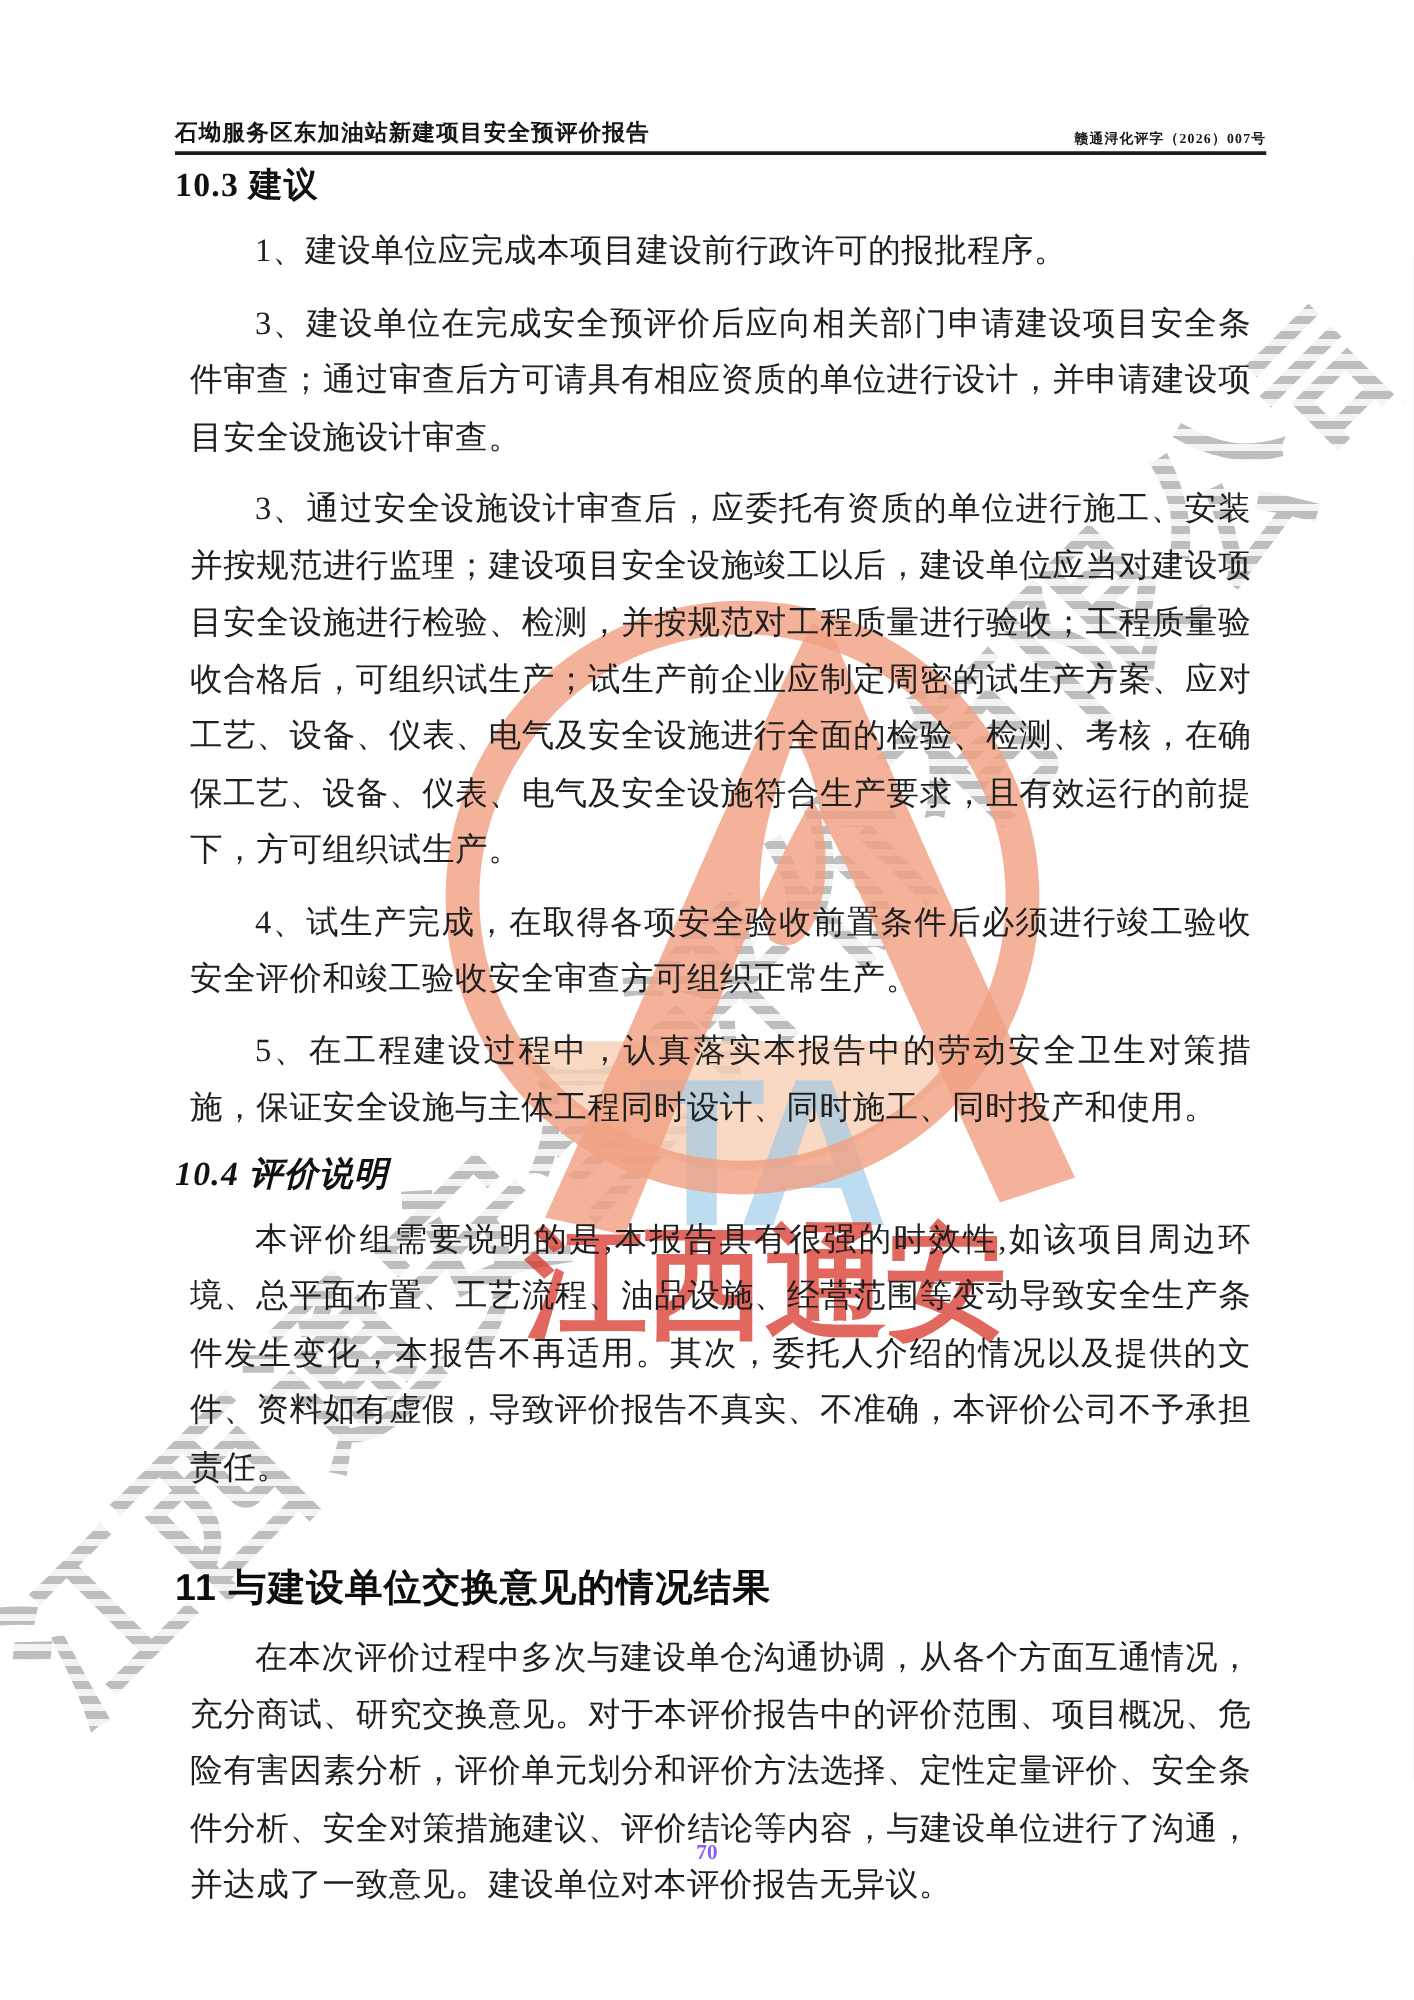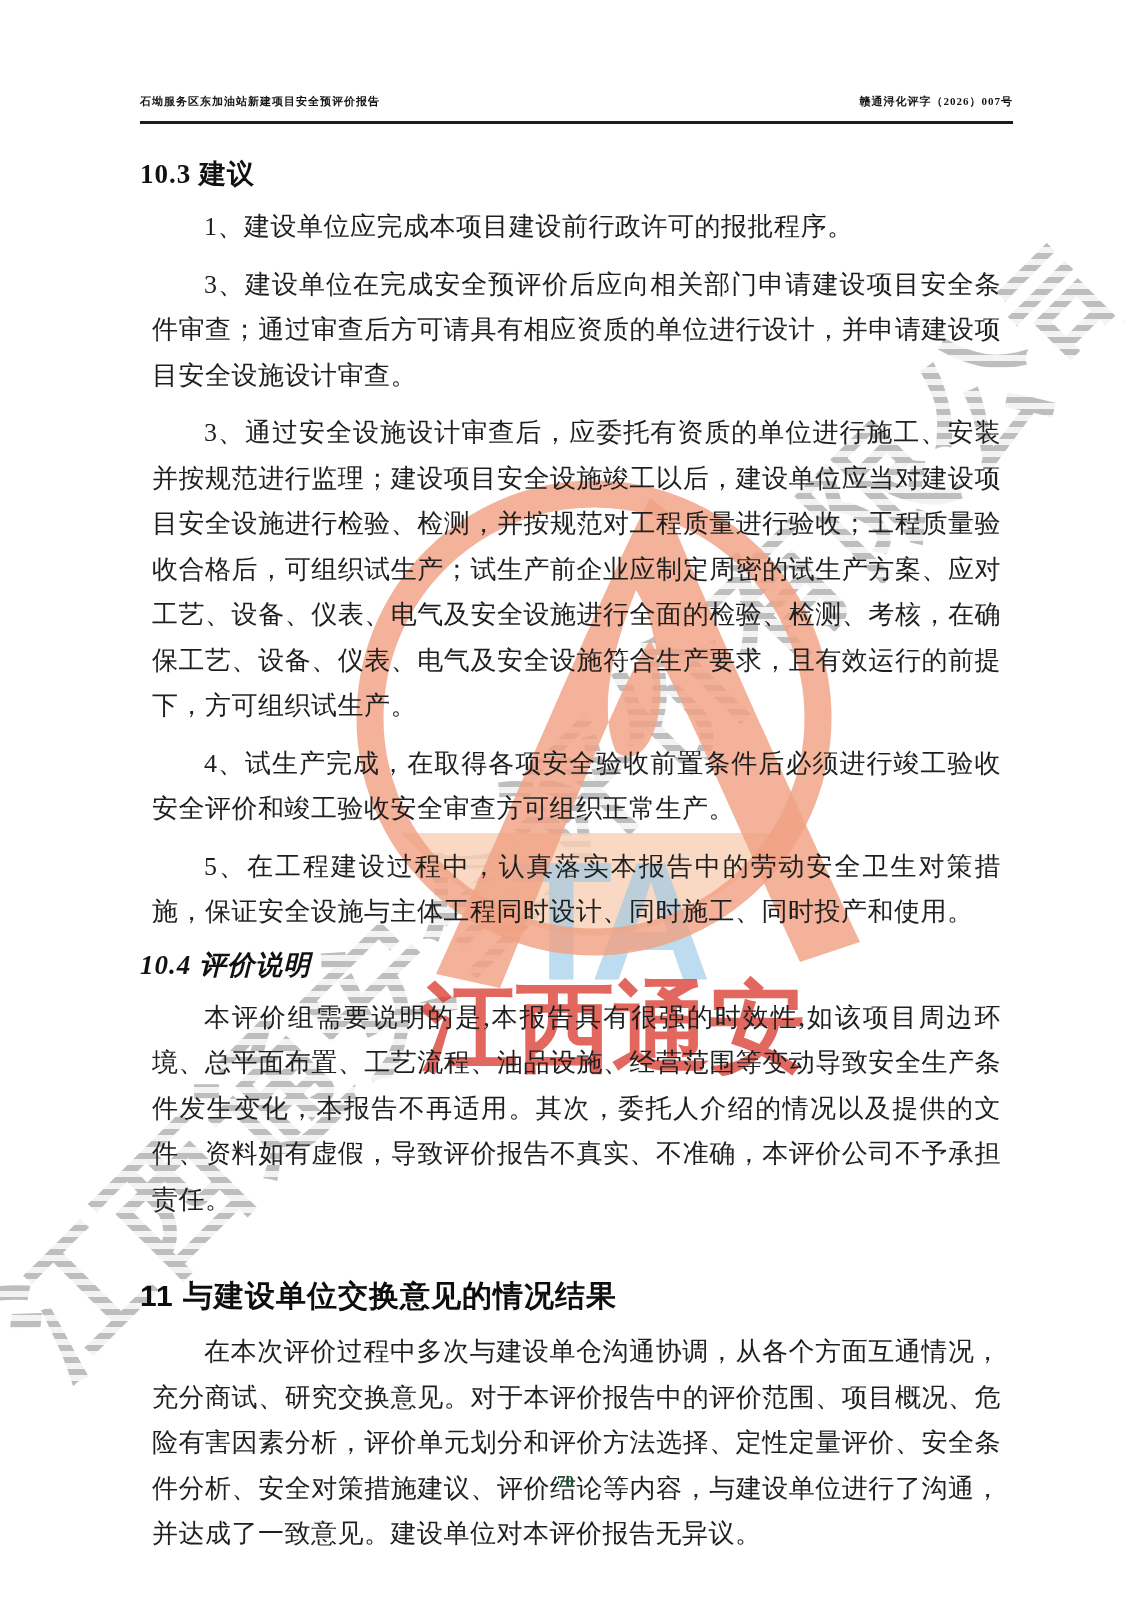--- a/index.html
+++ b/index.html
@@ -13,21 +13,21 @@
     color:#1f1f1f;
   }
   
   .hdr{
     position:absolute;left:140px;top:94px;width:873px;
     display:flex;justify-content:space-between;align-items:flex-end;
     z-index:10;
   }
   .hdr-left{
     font-family:"Liberation Sans","DejaVu Sans",sans-serif;
-    font-size:11px;font-weight:700;letter-spacing:1px;color:#151515;
+    font-size:18px;font-weight:700;letter-spacing:1px;color:#151515;
   }
   .hdr-right{
     font-size:11px;font-weight:600;letter-spacing:1px;color:#151515;
   }
   .hdr-rule{
     position:absolute;left:140px;top:121px;width:873px;height:3px;
     background:#1c1c1c;z-index:10;
   }
   
   .wm{position:absolute;pointer-events:none;}
@@ -53,42 +53,42 @@
   .wm-svg2{left:0;top:0;width:1131px;height:1600px;z-index:4;}
   .wm-red{
     left:420px;top:986px;
     font-family:Liberation Mono, monospace;
     font-size:98px;font-weight:700;letter-spacing:-2px;line-height:1;
     color:rgba(215,52,42,0.75);
     z-index:5;
   }
   
   .main{
-    position:absolute;left:140px;top:148px;width:873px;z-index:10;
+    position:absolute;left:140px;top:122px;width:873px;z-index:10;
   }
   h2.sec{
     font-size:27px;font-weight:700;color:#111;
     margin:8px 0 10px 0;letter-spacing:1px;
   }
   h2.sec4{margin-top:4px;font-style:italic;}
   h1.big{
     font-family:"Liberation Sans","DejaVu Sans",sans-serif;
     font-size:30px;font-weight:700;color:#0d0d0d;
     margin:54px 0 12px 0;letter-spacing:1px;
   }
   p.body{
     font-size:26px;line-height:45.5px;
     text-indent:2em;text-align:justify;
     margin:12px;letter-spacing:0.5px;
   }
   
   .ftr{
     position:absolute;left:0;top:1472px;width:1131px;
     text-align:center;z-index:10;
-    font-size:17px;font-weight:700;color:#14532d;
+    font-size:17px;font-weight:700;color:#8b5cf6;
   }
 </style>
 </head>
 <body>
 
 <div class="page">
 
   <div class="wm wm-diag">江西通安全评价有限公司</div>
 
   <svg class="wm wm-svg" viewBox="0 0 1131 1600" xmlns="http://www.w3.org/2000/svg">

